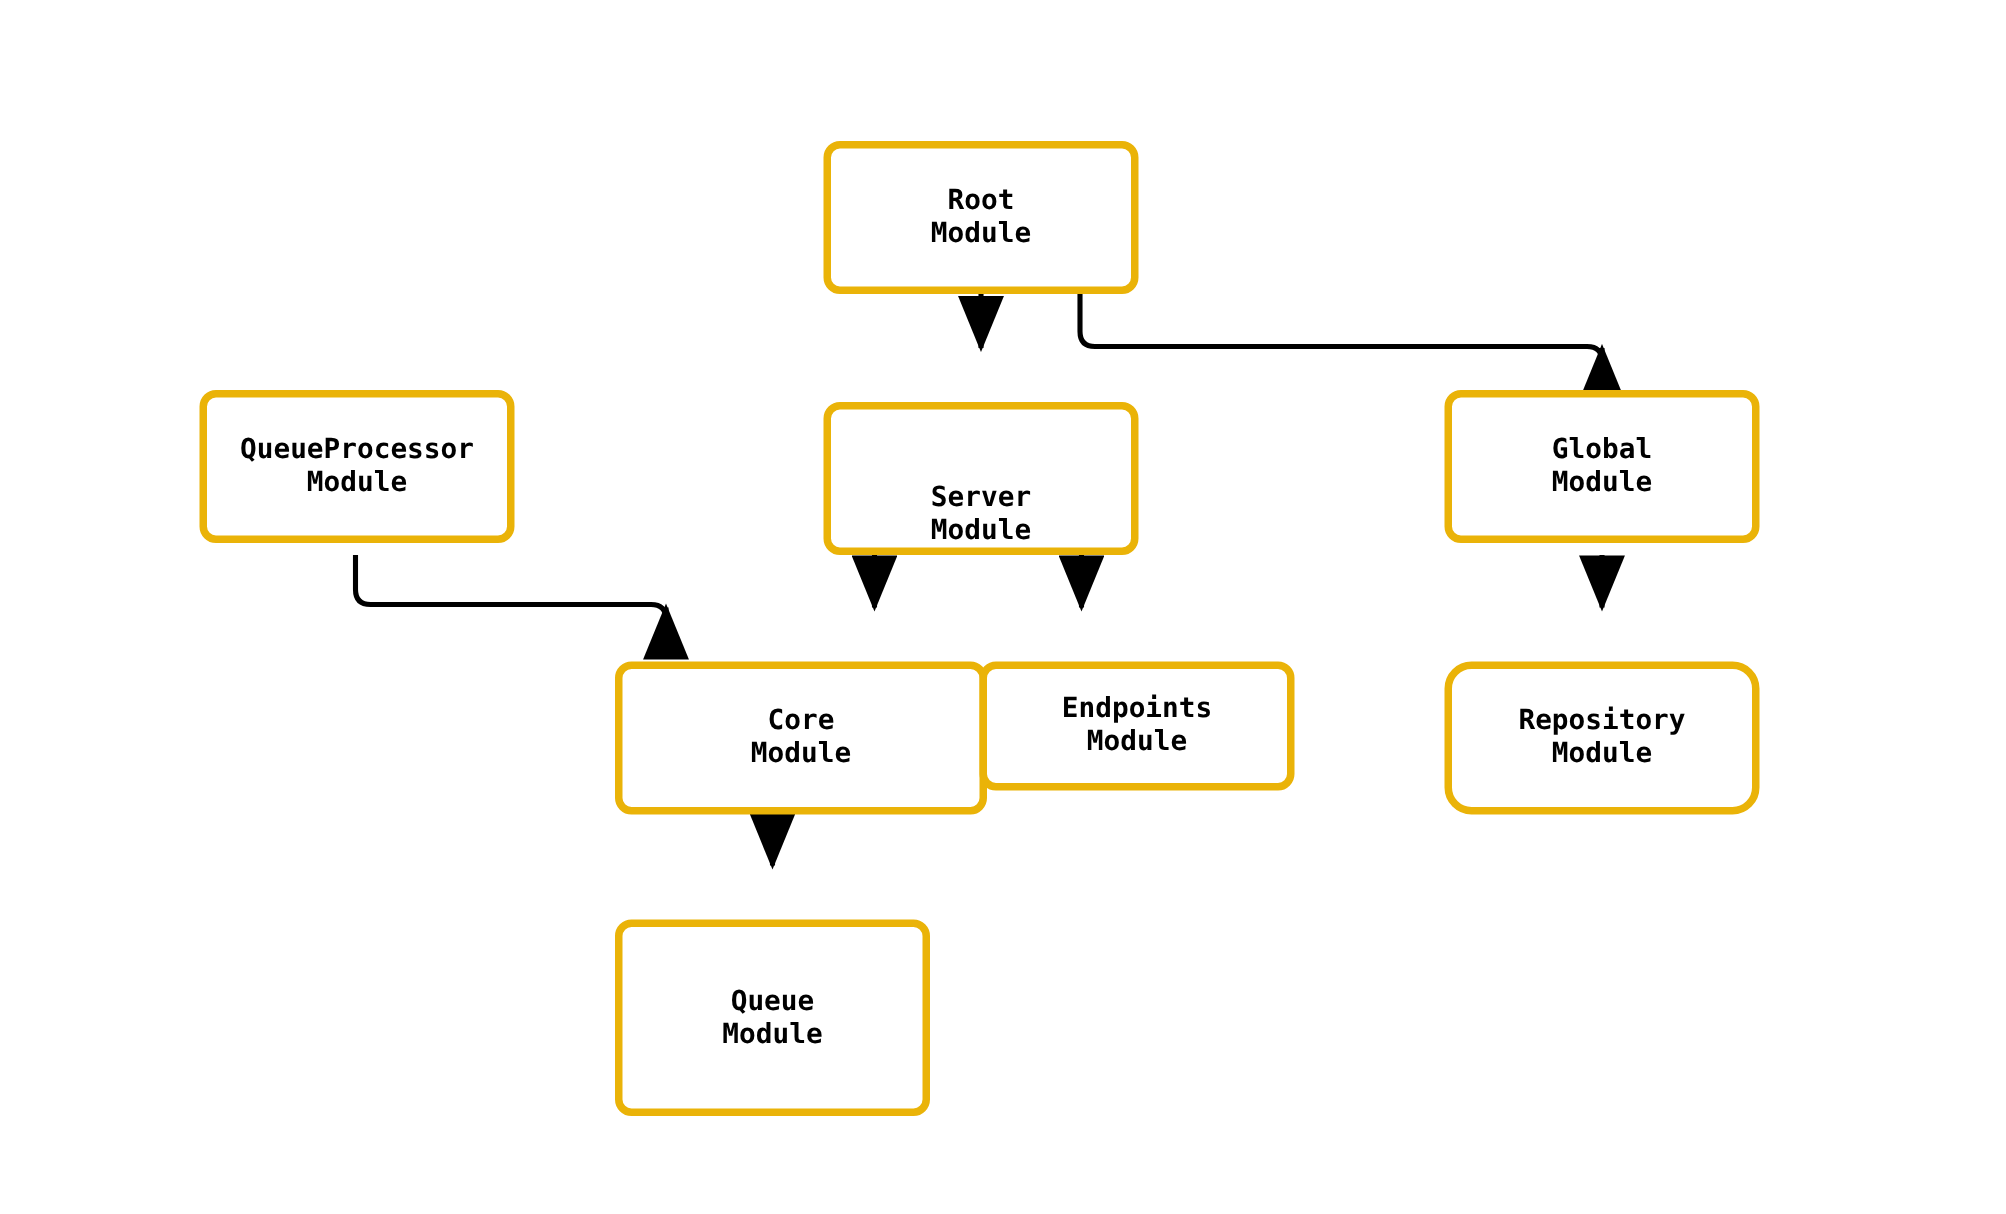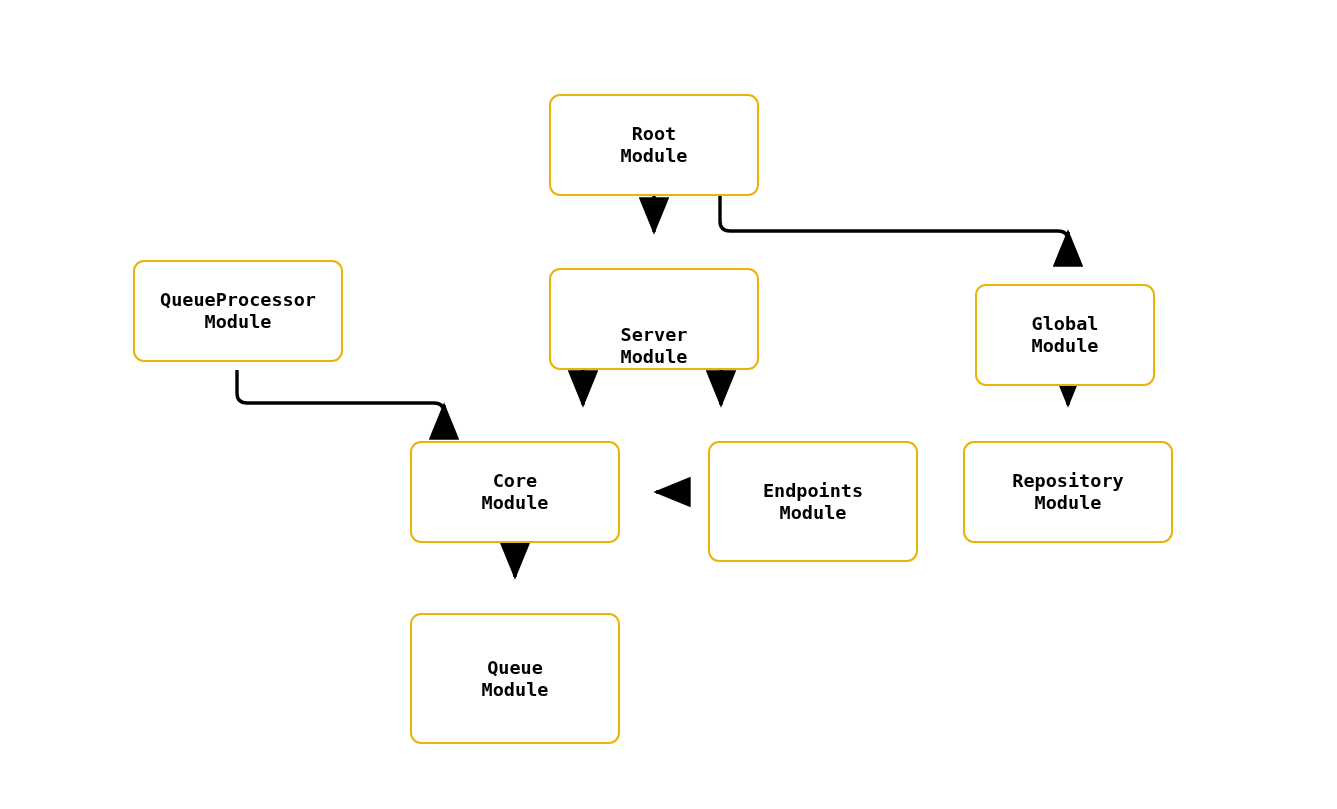--- a/index.html
+++ b/index.html
@@ -21,21 +21,21 @@
     position: absolute;
     left: 0;
     top: 0;
     width: 1337px;
     height: 809px;
   }
   .node {
     position: absolute;
     box-sizing: border-box;
     background: #ffffff;
-    border: 2px solid #eab308;
+    border: 5px solid #eab308;
     border-radius: 11px;
     display: flex;
     align-items: center;
     justify-content: center;
     z-index: 2;
   }
   .node-label {
     font-family: "DejaVu Sans Mono", monospace;
     font-size: 18.5px;
     font-weight: 700;
@@ -83,36 +83,36 @@
   <div class="node" style="left:133px; top:260px; width:210px; height:102px;">
     <span class="node-label">QueueProcessor
 Module</span>
   </div>
 
   <div class="node" style="left:549px; top:268px; width:210px; height:102px;align-items:flex-end;">
     <span class="node-label">Server
 Module</span>
   </div>
 
-  <div class="node" style="left:963px; top:284px; width:180px; height:102px;margin-left:12px;">
+  <div class="node" style="left:963px; top:260px; width:210px; height:102px;">
     <span class="node-label">Global
 Module</span>
   </div>
 
-  <div class="node" style="left:410px; top:441px; width:210px; height:102px;">
+  <div class="node" style="left:410px; top:441px; width:248px; height:102px;">
     <span class="node-label">Core
 Module</span>
   </div>
 
-  <div class="node" style="left:708px; top:441px; width:210px; height:121px;">
+  <div class="node" style="left:653px; top:441px; width:210px; height:86px;">
     <span class="node-label">Endpoints
 Module</span>
   </div>
 
-  <div class="node" style="left:963px; top:441px; width:210px; height:102px;">
+  <div class="node" style="left:963px; top:441px; width:210px; height:102px;border-radius:18px;">
     <span class="node-label">Repository
 Module</span>
   </div>
 
   <div class="node" style="left:410px; top:613px; width:210px; height:131px;">
     <span class="node-label">Queue
 Module</span>
   </div>
 
 </div>

